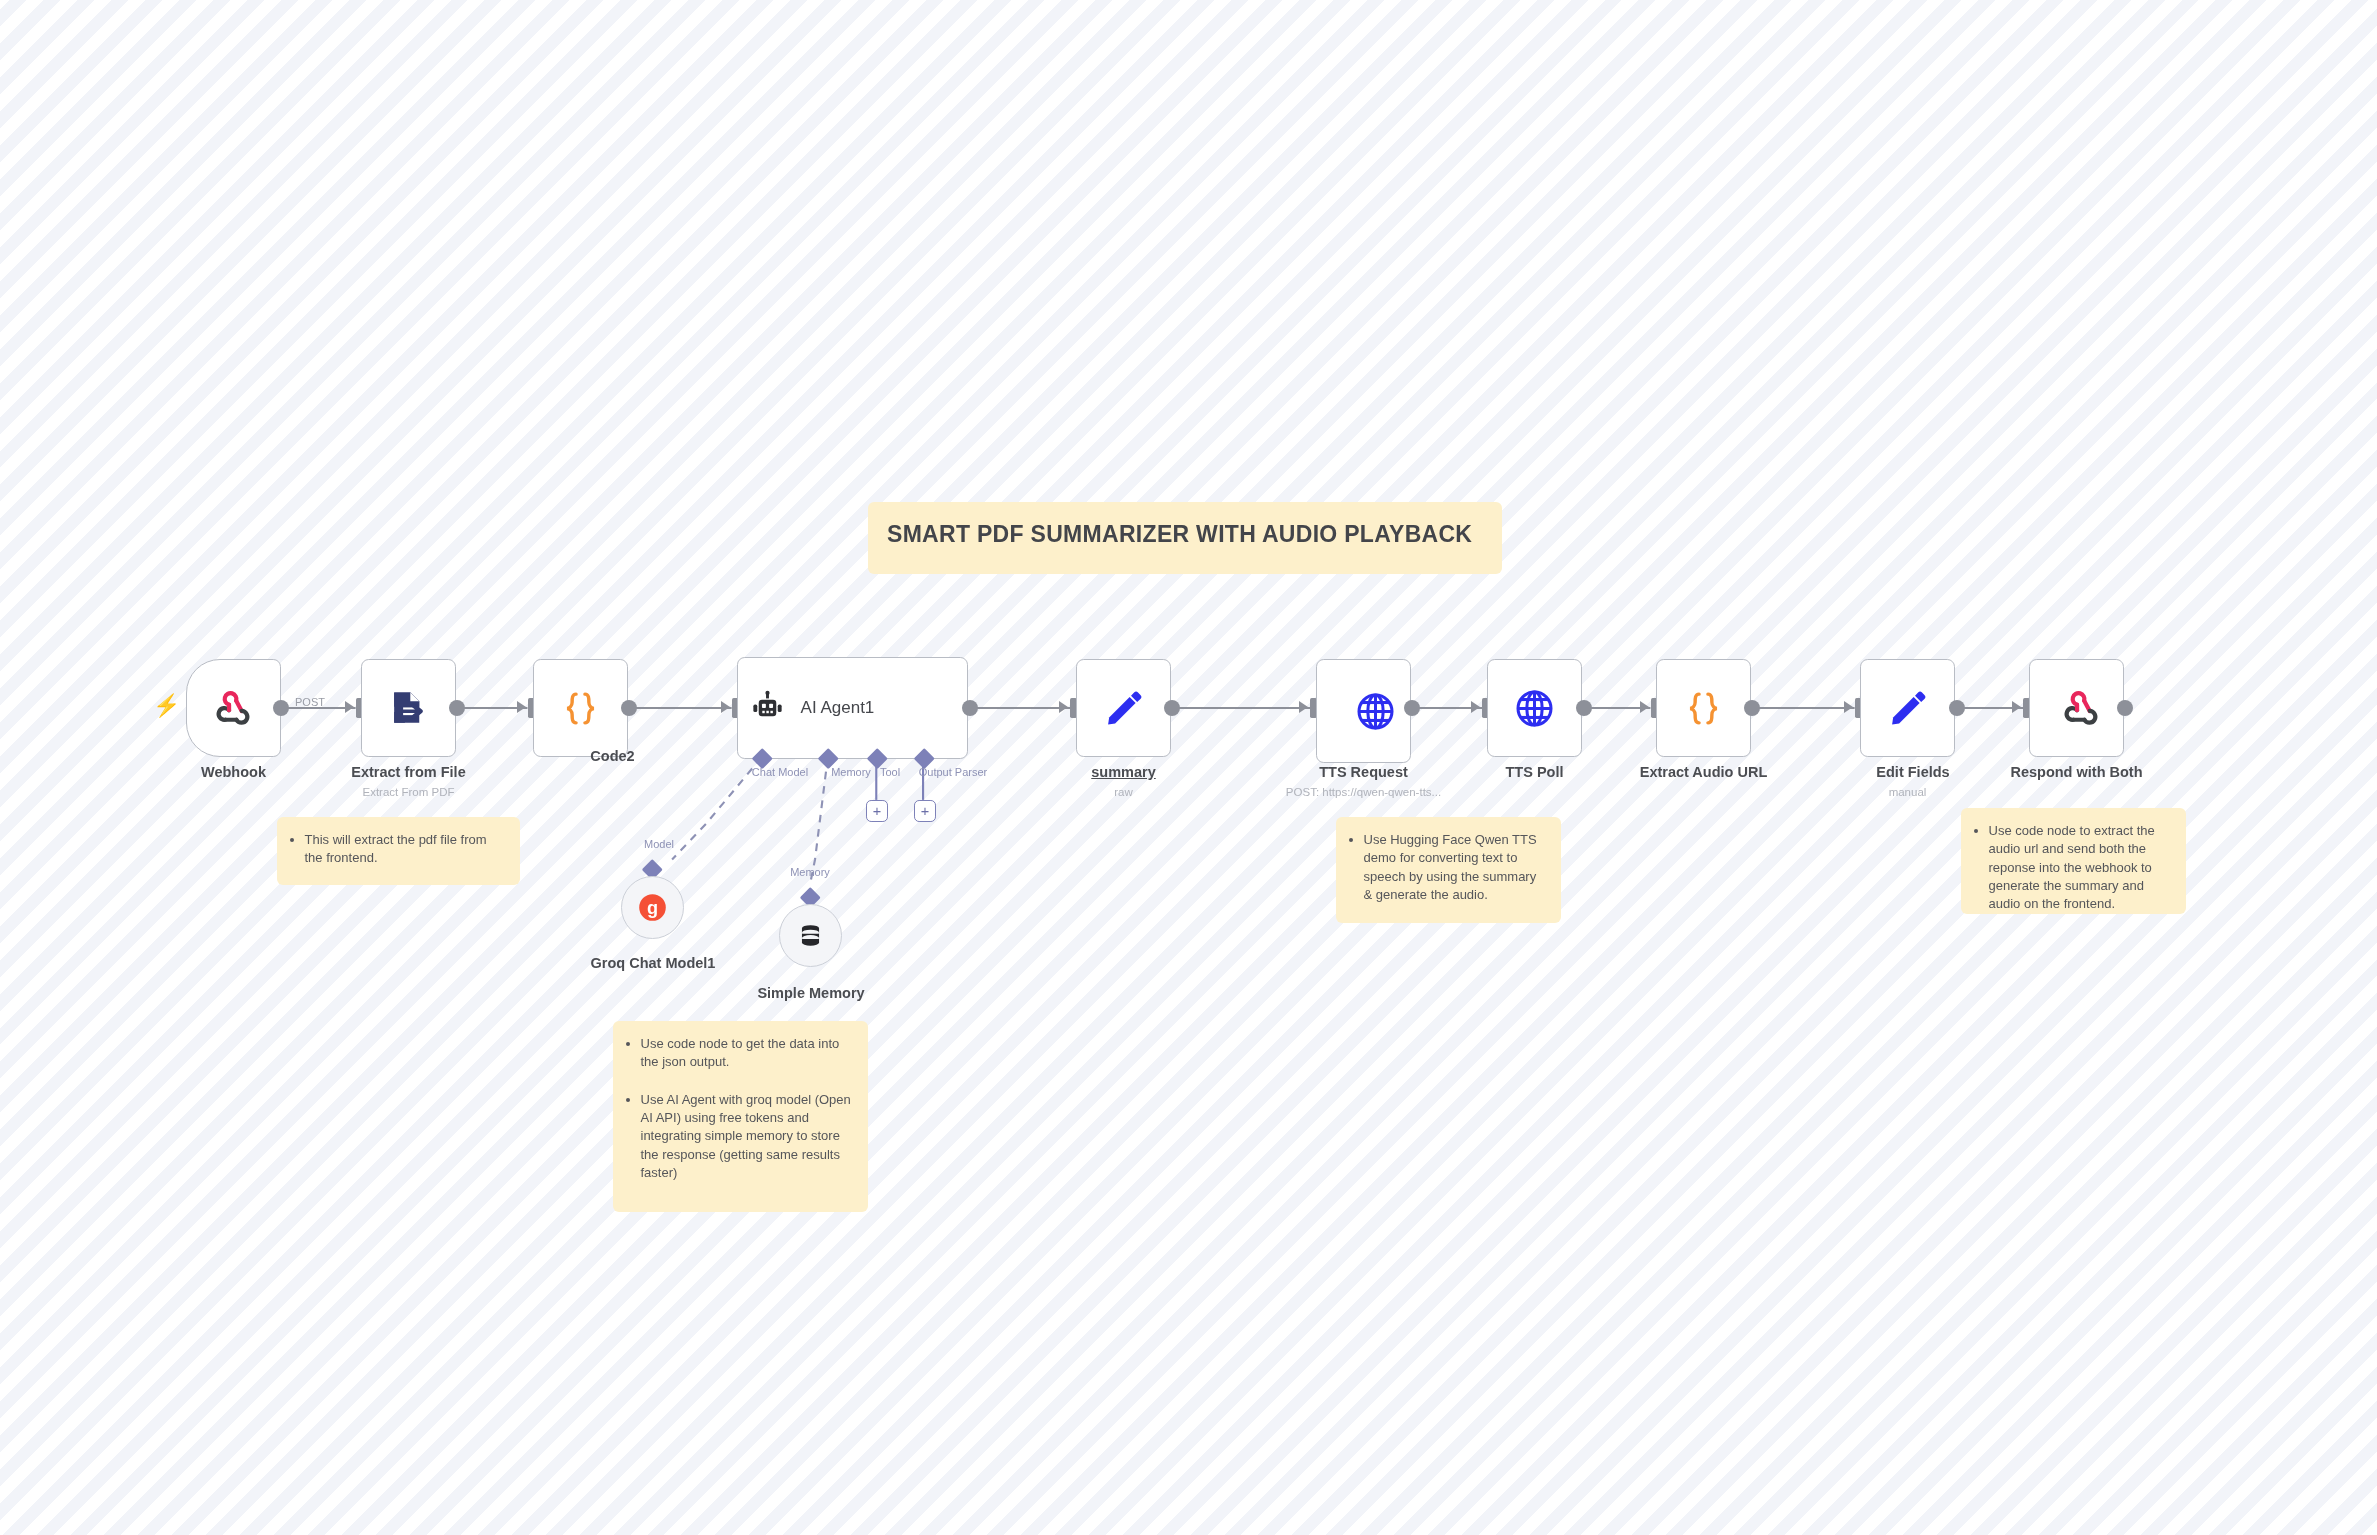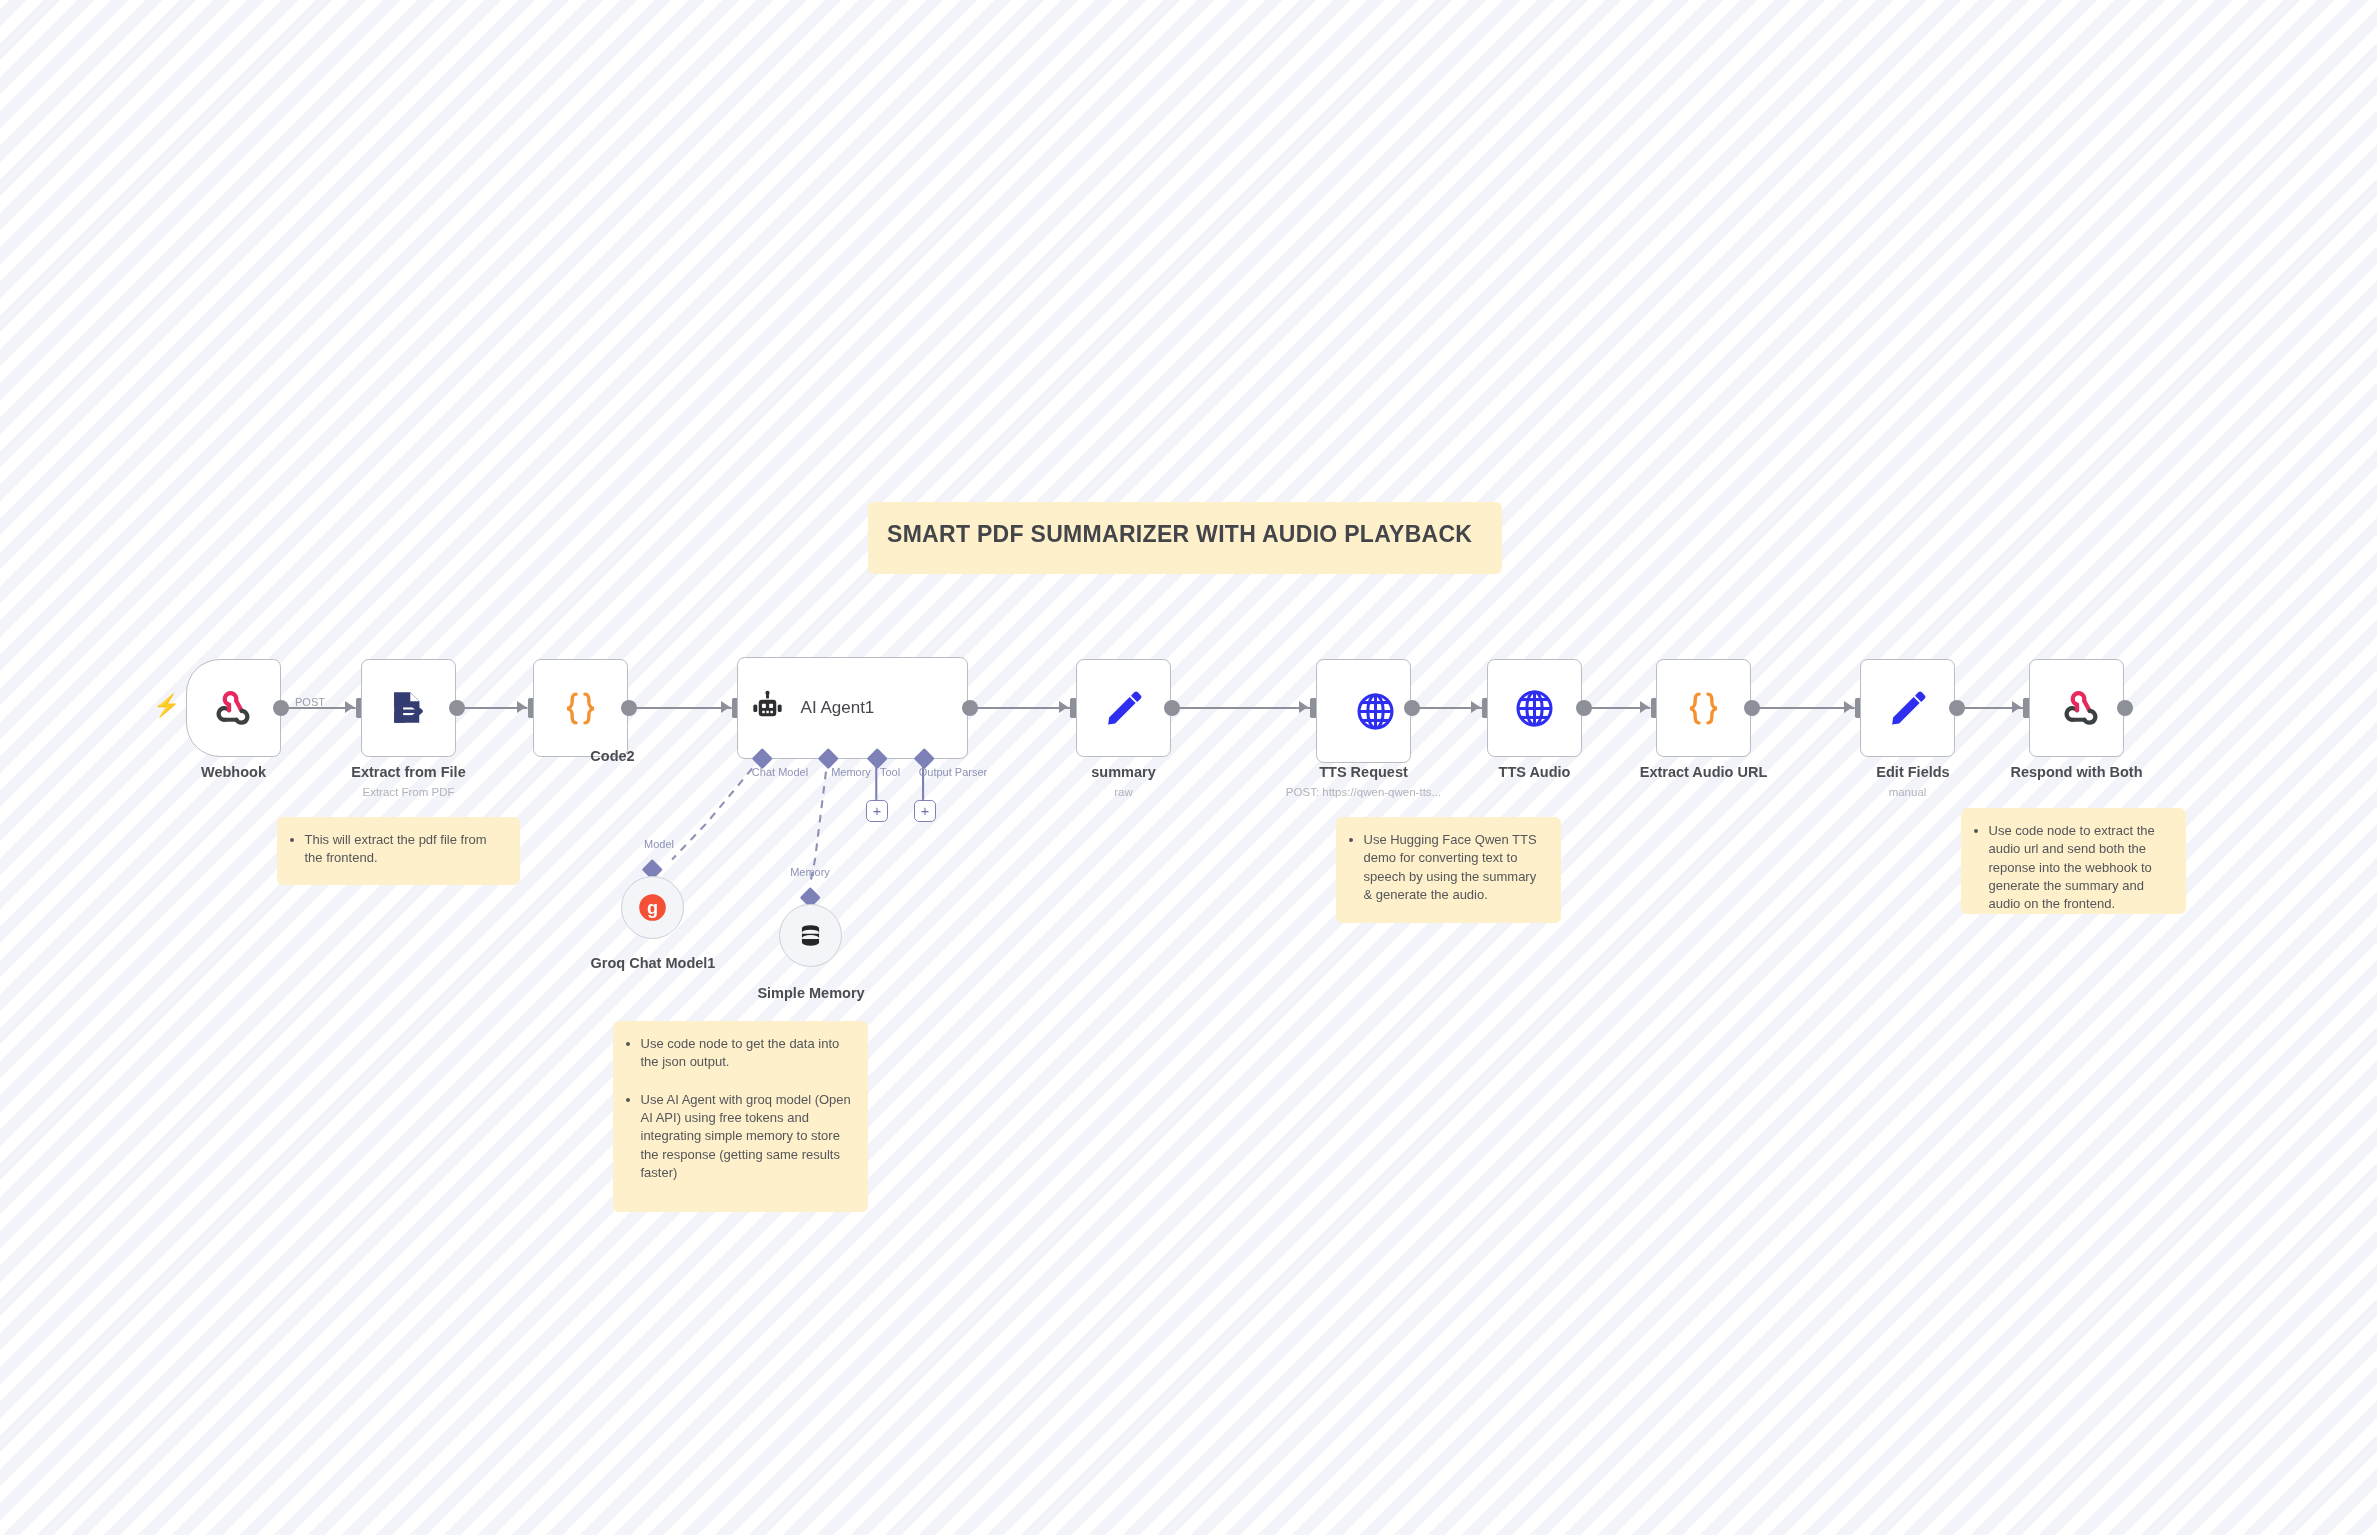--- a/index.html
+++ b/index.html
@@ -351,21 +351,21 @@
 
   <div class="arrowhead" style="left:1059px; top:701px;"></div>
   <div class="inport" style="left:1070px; top:698px;"></div>
   <div class="node" style="left:1076px; top:659px; width:95px; height:98px;">
     <span>
       <svg width="41" height="41" viewBox="0 0 24 24">
         <path d="M3.6 17.3 L15.6 5.3 L19.1 8.8 L7.1 20.8 L3 21.4 z" fill="#2d2ef0"></path>
         <path d="M16.4 4.5 L18.2 2.7 a1.6 1.6 0 0 1 2.3 0 l1.4 1.4 a1.6 1.6 0 0 1 0 2.3 L20 8.2 z" fill="#2d2ef0"></path>
       </svg>
     </span>
-    <div class="node-label" style="top:104px;">summary</div>
+    <div class="node-label" style="top:104px;text-decoration:underline;">summary</div>
     <div class="node-sub" style="top:126px;">raw</div>
   </div>
   <div class="dot" style="left:1164px; top:700px;"></div>
 
   <div class="arrowhead" style="left:1299px; top:701px;"></div>
   <div class="inport" style="left:1310px; top:698px;"></div>
   <div class="node" style="left:1316px; top:659px; width:95px; height:104px;padding-left:24px;">
     <span>
       <svg width="43" height="43" viewBox="0 0 24 24">
         <g stroke="#2d2ef0" stroke-width="1.7" fill="none">
@@ -391,21 +391,21 @@
         <g stroke="#2d2ef0" stroke-width="1.7" fill="none">
           <circle cx="12" cy="12" r="9.2"></circle>
           <ellipse cx="12" cy="12" rx="4.3" ry="9.2"></ellipse>
           <path d="M2.8 12 h18.4"></path>
           <path d="M4.4 7 h15.2"></path>
           <path d="M4.4 17 h15.2"></path>
           <path d="M12 2.8 v18.4"></path>
         </g>
       </svg>
     </span>
-    <div class="node-label" style="top:104px;">TTS Audio</div>
+    <div class="node-label" style="top:104px;">TTS Poll</div>
   </div>
   <div class="dot" style="left:1576px; top:700px;"></div>
 
   <div class="arrowhead" style="left:1640px; top:701px;"></div>
   <div class="inport" style="left:1651px; top:698px;"></div>
   <div class="node" style="left:1656px; top:659px; width:95px; height:98px;">
     <span>
       <svg width="41" height="41" viewBox="0 0 24 24">
         <path d="M9.4 3.6 C7 3.6 7.1 6.4 7.1 8.4 C7.1 10.4 5.6 11.8 4.2 12 C5.6 12.2 7.1 13.6 7.1 15.6 C7.1 17.6 7 20.4 9.4 20.4" stroke="#f59232" stroke-width="2" fill="none" stroke-linecap="round"></path>
         <path d="M14.6 3.6 C17 3.6 16.9 6.4 16.9 8.4 C16.9 10.4 18.4 11.8 19.8 12 C18.4 12.2 16.9 13.6 16.9 15.6 C16.9 17.6 17 20.4 14.6 20.4" stroke="#f59232" stroke-width="2" fill="none" stroke-linecap="round"></path>

